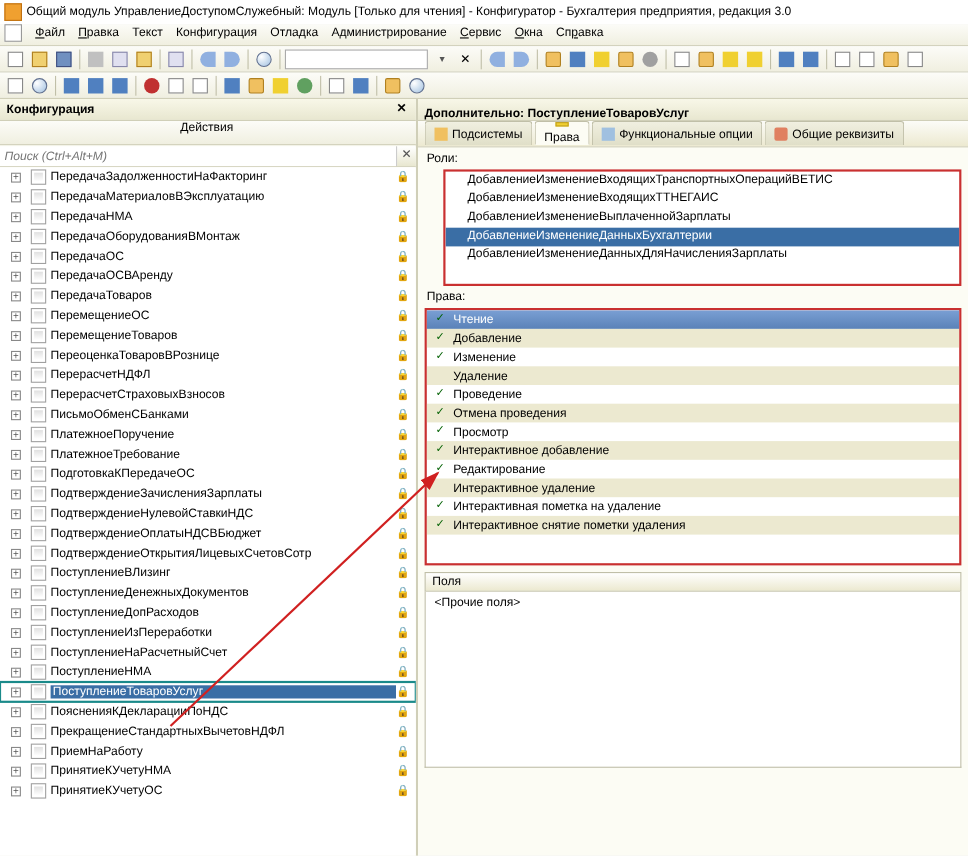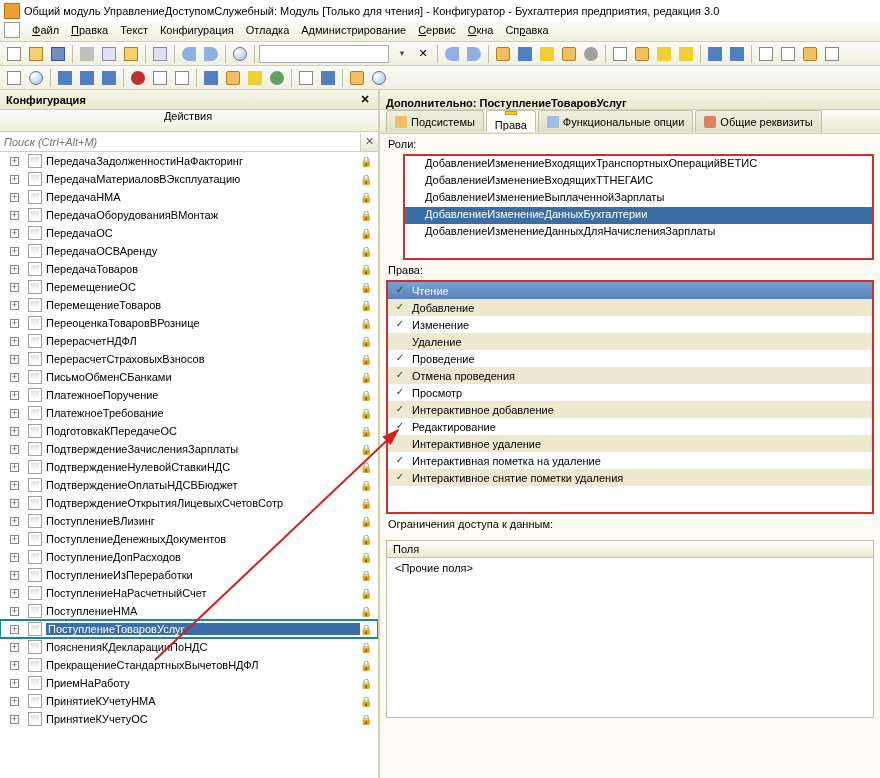--- a/index.html
+++ b/index.html
@@ -558,21 +558,20 @@
         </div>
         <div class="right-item">
           <div class="right-check">✓</div>
           <div>Интерактивная пометка на удаление</div>
         </div>
         <div class="right-item alt">
           <div class="right-check">✓</div>
           <div>Интерактивное снятие пометки удаления</div>
         </div>
       </div>
-    <div class="section-label">Ограничения доступа к данным:</div>
     <div class="constraints">
       <div class="constraints-header">Поля</div>
       <div class="constraints-body">
         <span>&lt;Прочие поля&gt;</span>
       </div>
     </div>
   </div>
 </div>
 
 <svg class="arrow-svg" width="880" height="778">

